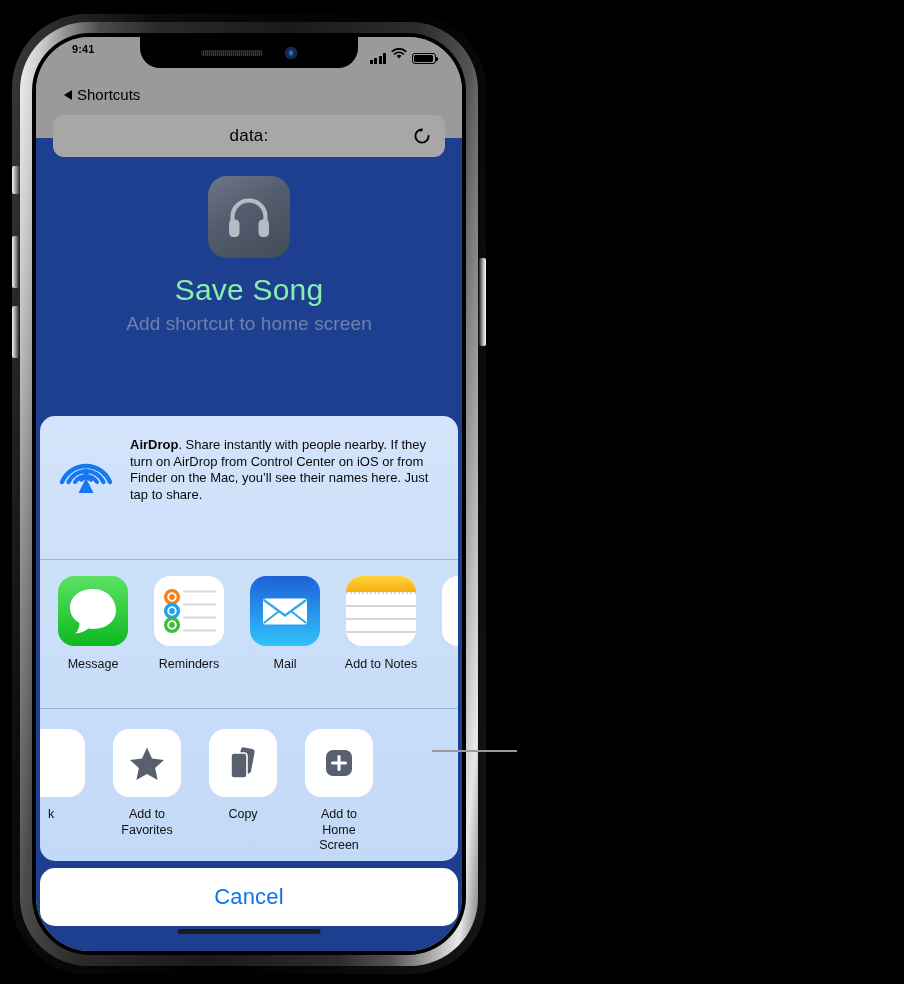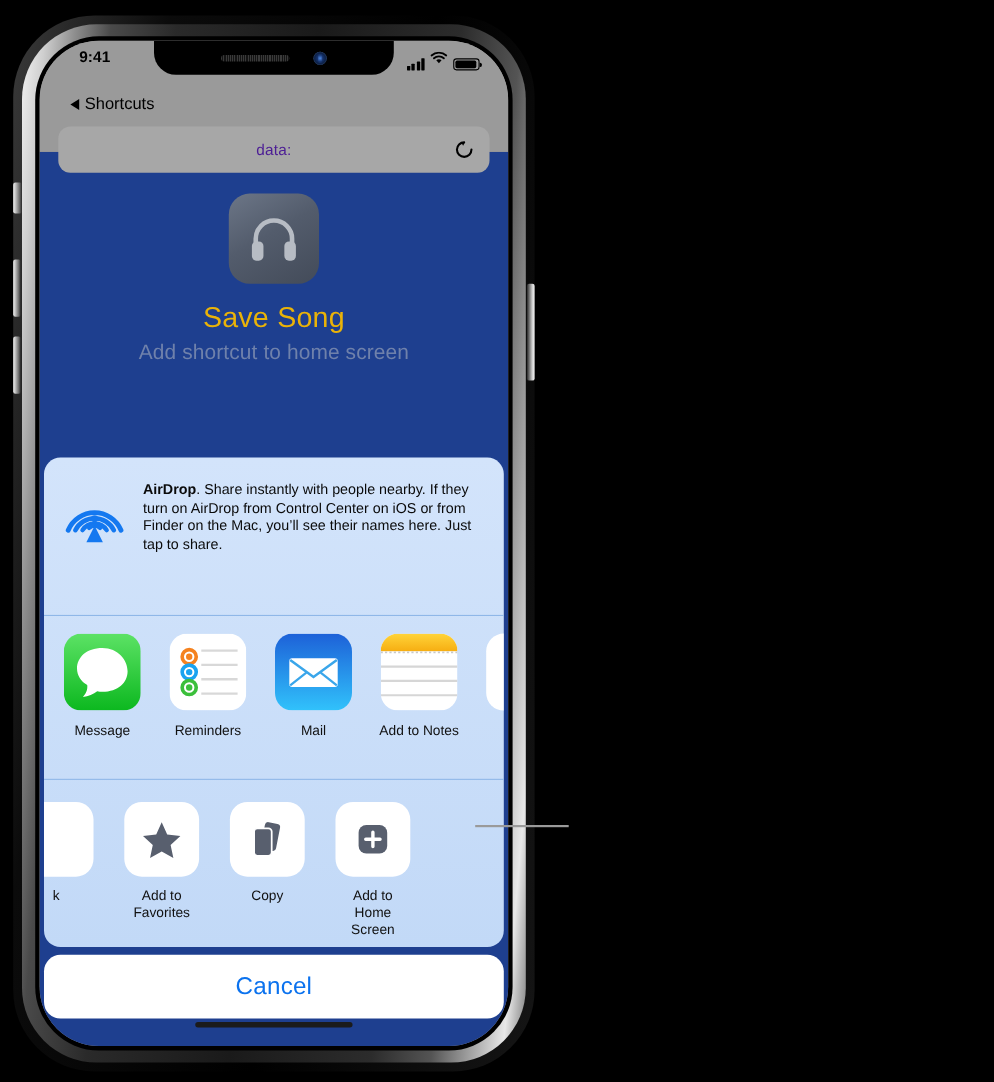--- a/index.html
+++ b/index.html
@@ -119,21 +119,21 @@
     position: absolute;
     left: 0; top: 0; right: 0;
     height: 34px;
     color: #000;
     z-index: 30;
     pointer-events: none;
   }
   #status-time {
     position: absolute;
     left: 36px; top: 6px;
-    font-size: 14px;
+    font-size: 11px;
     font-weight: bold;
     letter-spacing: 0.1px;
   }
   #status-right {
     position: absolute;
     right: 26px; top: 9px;
     display: flex;
     align-items: flex-end;
     gap: 5px;
   }
@@ -187,22 +187,22 @@
     left: 17px; right: 17px;
     top: 78px;
     height: 42px;
     background: #a7a7a7;
     border-radius: 11px;
     display: flex;
     align-items: center;
     justify-content: center;
   }
   #url-text {
-    font-size: 14px;
-    color: #4c1d95;
+    font-size: 17px;
+    color: #000000;
     letter-spacing: 0.2px;
   }
   #reload-icon {
     position: absolute;
     right: 13px;
     top: 50%;
     transform: translateY(-50%);
     width: 20px; height: 20px;
   }
 
@@ -222,22 +222,22 @@
     width: 82px; height: 82px;
     margin: 38px auto 0;
     border-radius: 19px;
     background: linear-gradient(150deg,#6c7687 0%, #535c6c 45%, #434b59 100%);
     display: flex;
     align-items: center;
     justify-content: center;
   }
   #app-title {
     margin-top: 15px;
-    font-size: 26px;
-    color: #eab308;
+    font-size: 30px;
+    color: #86efac;
     font-weight: normal;
     letter-spacing: 0.2px;
   }
   #app-subtitle {
     margin-top: 6px;
     font-size: 19px;
     color: #6f81ab;
     letter-spacing: 0.1px;
   }
 

